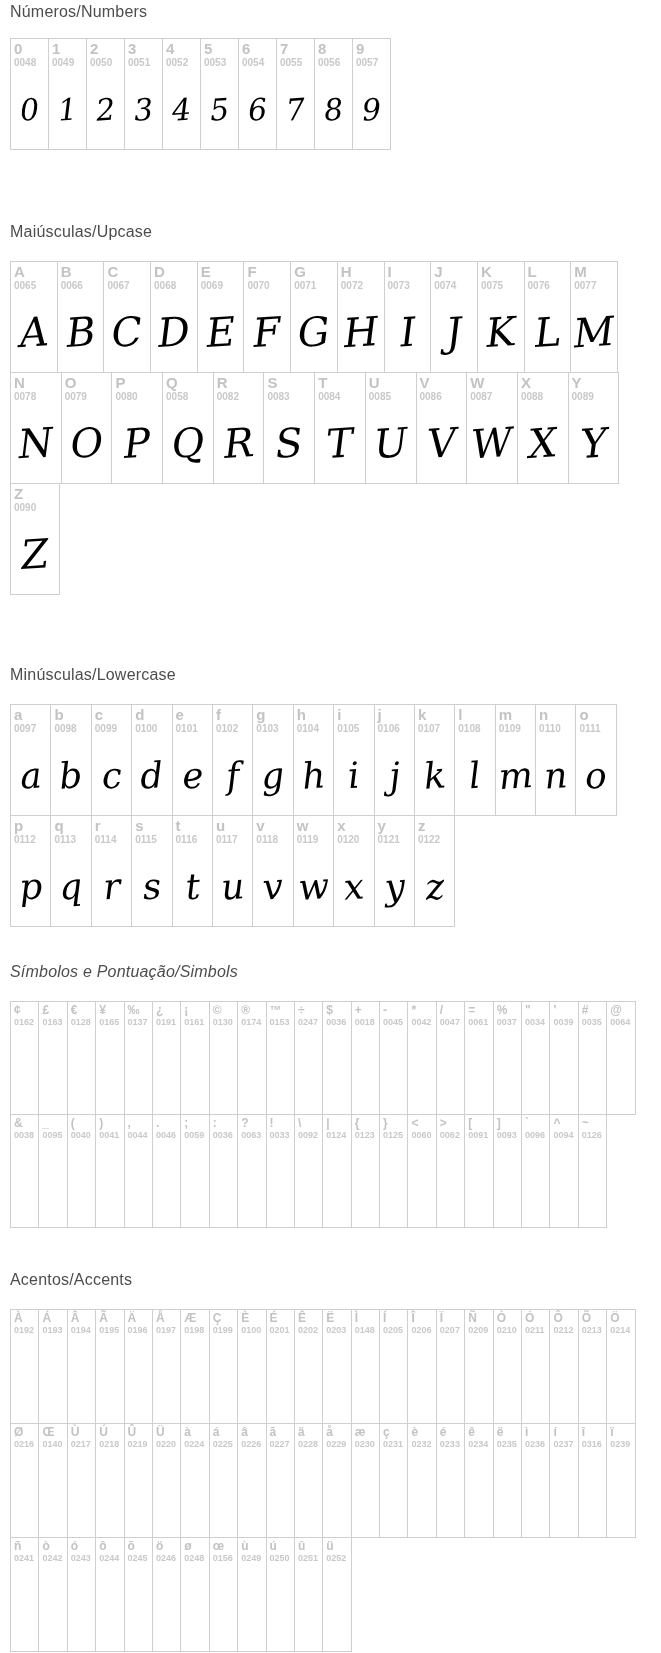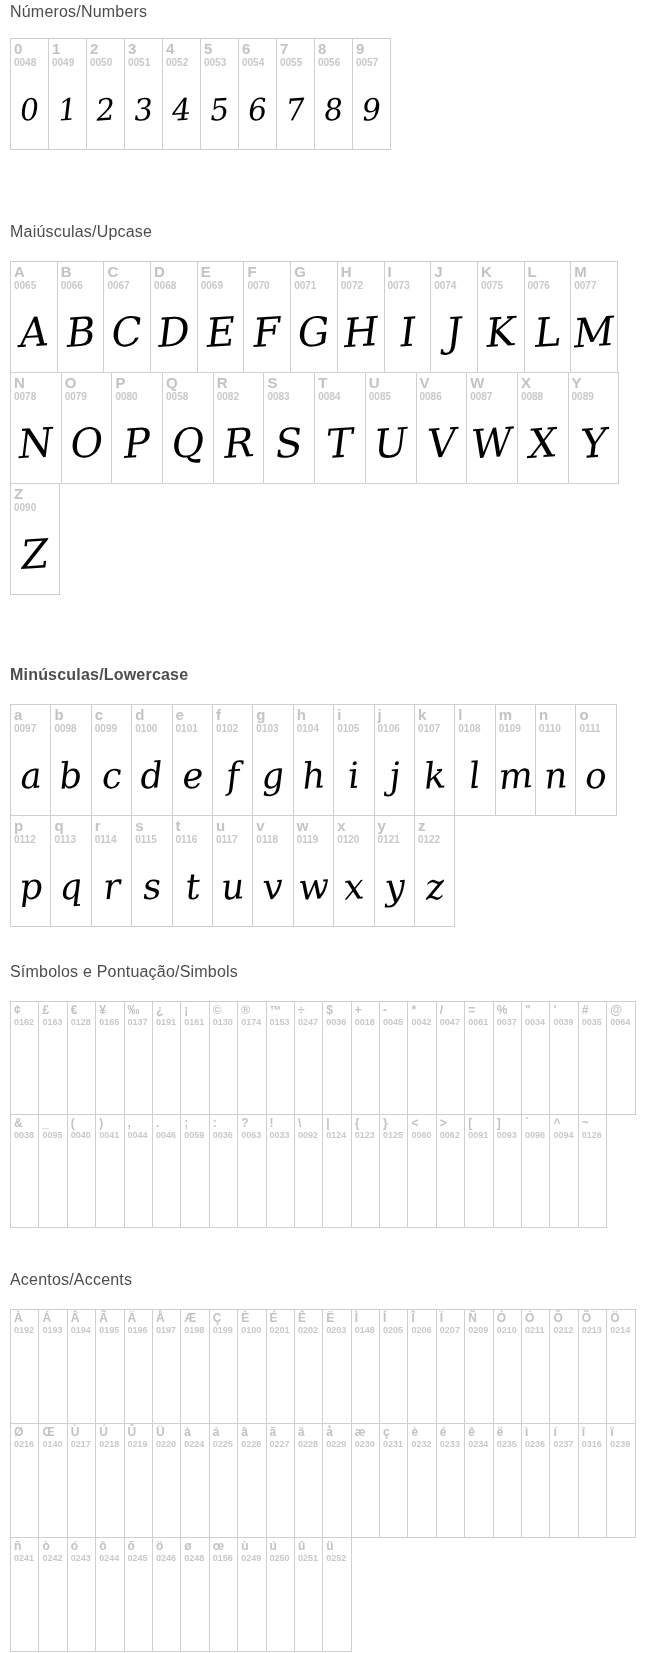--- a/index.html
+++ b/index.html
@@ -32,22 +32,22 @@
     font-family:"DejaVu Serif",serif;font-style:italic;color:#000;
     transform:rotate(-4deg);overflow:visible;
   }
   .sec-numbers .glyph{font-size:30px;}
   .sec-upcase .glyph{font-size:40px;}
   .sec-lowercase .glyph{font-size:36px;}
   
   .sec-numbers .section-title{margin-top:2px;}
   .sec-numbers .grid{margin-top:16px;}
   .sec-upcase .section-title{margin-top:72px;}
-  .sec-lowercase .section-title{margin-top:70px;font-weight:bold;}
-  .sec-symbols .section-title{margin-top:35px;}
+  .sec-lowercase .section-title{margin-top:70px;}
+  .sec-symbols .section-title{margin-top:35px;font-style:italic;}
   .sec-accents .section-title{margin-top:42px;}
 </style>
 </head>
 <body>
 
 <div id="charmap">
     <section class="section sec-numbers sec-large">
       <h2 class="section-title">Números/Numbers</h2>
       <div class="grid">
         <div class="row">

